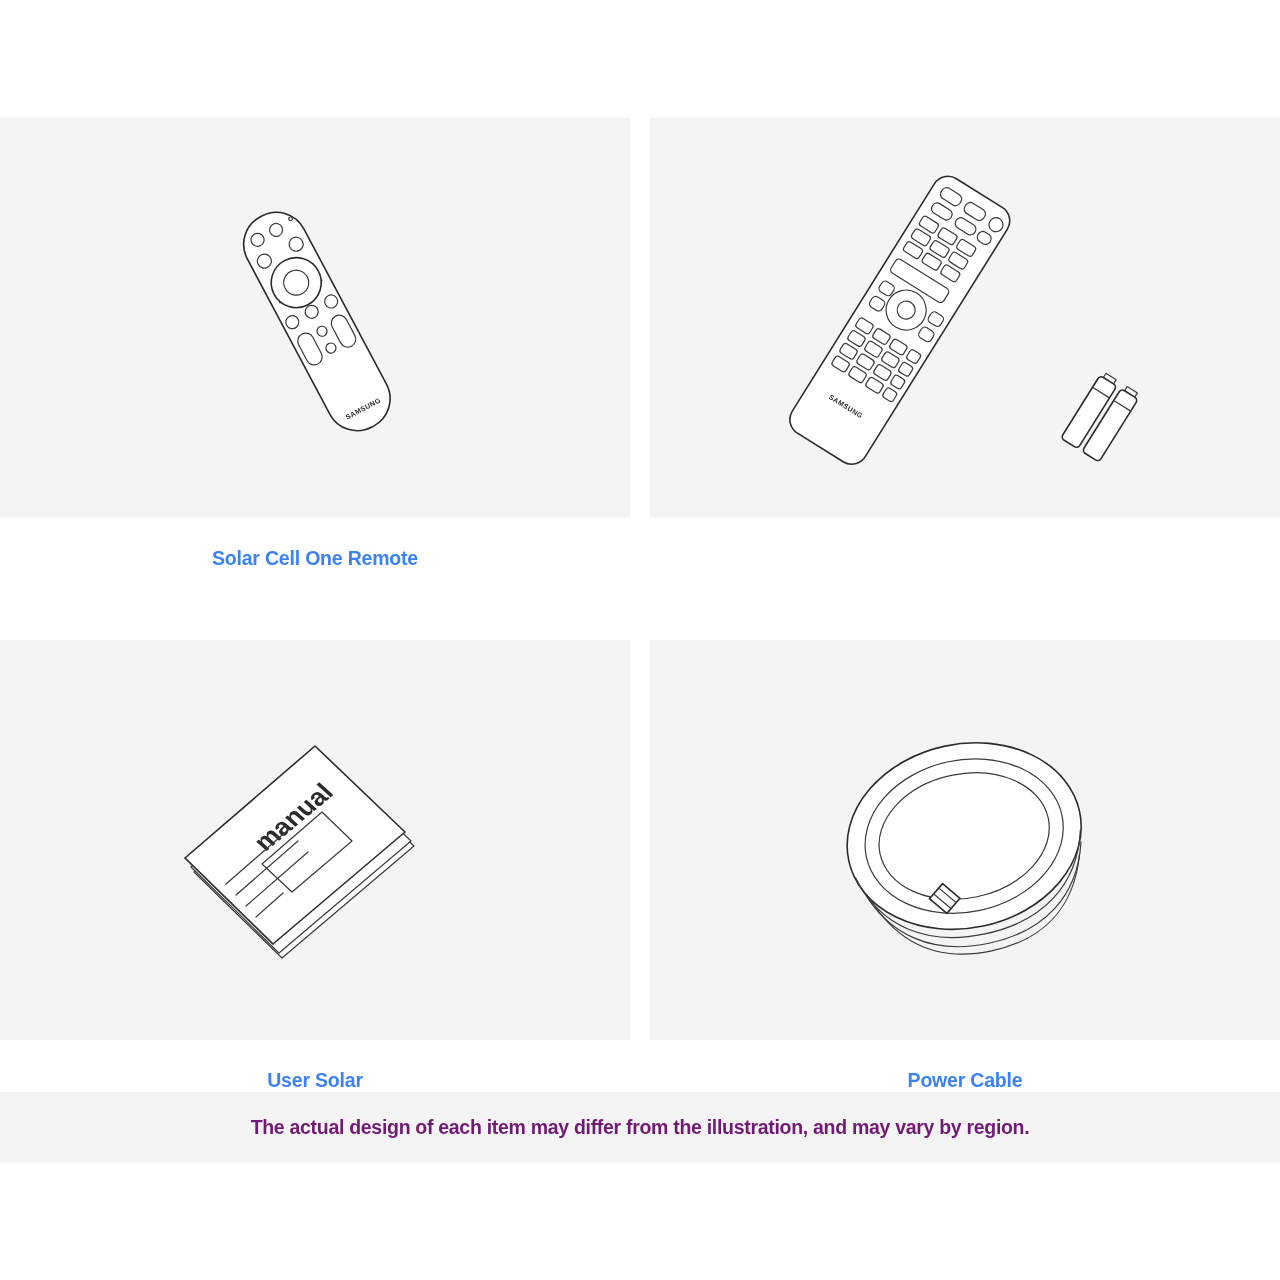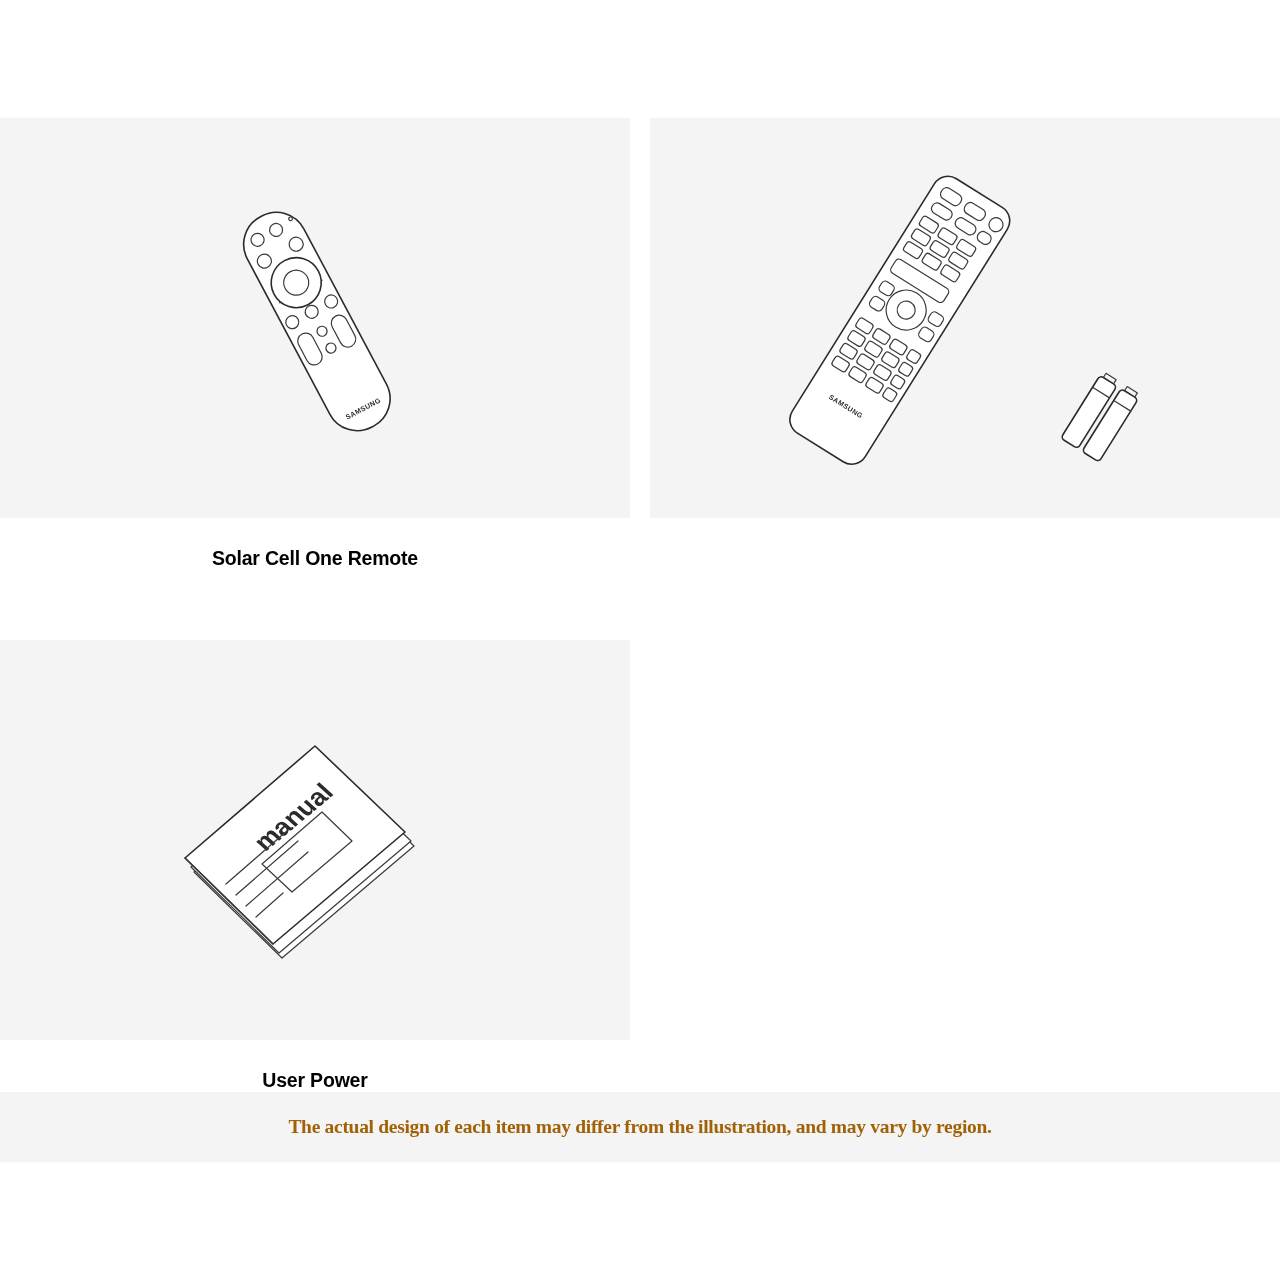--- a/index.html
+++ b/index.html
@@ -56,21 +56,21 @@
     width: 630px;
     height: 400px;
   }
 
   .caption {
     width: 630px;
     text-align: center;
     font-size: 19.5px;
     font-weight: 700;
     letter-spacing: -0.2px;
-    color: #000000;
+    color: #3b82f6;
     padding-top: 29px;
     box-sizing: border-box;
   }
 
   .row-gap {
     height: 70px;
   }
 
   .footnote {
     position: absolute;
@@ -81,23 +81,22 @@
     background: #f4f4f4;
     display: flex;
     align-items: center;
     justify-content: center;
   }
 
   .footnote-text {
     font-size: 19.5px;
     font-weight: 700;
     letter-spacing: -0.3px;
-    color: #a16207;
+    color: #701a75;
     text-align: center;
-    font-family: Liberation Serif, serif;
   }
 
   .ln {
     fill: none;
     stroke: #2b2b2b;
     stroke-width: 1.6;
     stroke-linejoin: round;
     stroke-linecap: round;
   }
   .ln-thin {
@@ -254,23 +253,43 @@
             </g>
 
             <path class="ln-thin" d="M262 224 L322 172 L352 201 L292 252 Z"></path>
 
             <path class="ln-thin" d="M226 244 L288 190"></path>
             <path class="ln-thin" d="M236 255 L298 201"></path>
             <path class="ln-thin" d="M246 266 L308 212"></path>
             <path class="ln-thin" d="M256 277 L283 253"></path>
           </svg>
         </div>
-        <div class="caption">User Power</div>
-      </div>
-
+        <div class="caption">User Solar</div>
+      </div>
+
+      <div class="cell">
+        <div class="art-box">
+          <svg viewBox="0 0 630 400">
+            <g transform="rotate(-12 315 200)">
+              <ellipse class="ln fill-w" cx="315" cy="196" rx="118" ry="92"></ellipse>
+              <ellipse class="ln-thin fill-w" cx="315" cy="196" rx="100" ry="76"></ellipse>
+              <ellipse class="ln-thin" cx="315" cy="196" rx="86" ry="62"></ellipse>
+
+              <path class="ln-thin" d="M200 214 C214 268 256 296 315 296 C374 296 416 268 430 214"></path>
+              <path class="ln-thin" d="M204 226 C220 278 260 306 317 306 C374 306 414 278 428 226"></path>
+              <path class="ln-thin" d="M210 238 C228 288 264 314 318 314 C372 314 408 288 424 238"></path>
+
+              <path class="ln fill-w" d="M268 250 l16 -12 l14 18 l-16 12 z"></path>
+              <path class="ln-thin" d="M273 246 l14 18"></path>
+              <path class="ln-thin" d="M279 241 l14 18"></path>
+            </g>
+          </svg>
+        </div>
+        <div class="caption">Power Cable</div>
+      </div>
 
     </div>
 
   </div>
 
   <div class="footnote">
     <div class="footnote-text">The actual design of each item may differ from the illustration, and may vary by region.</div>
   </div>
 
 </div>

